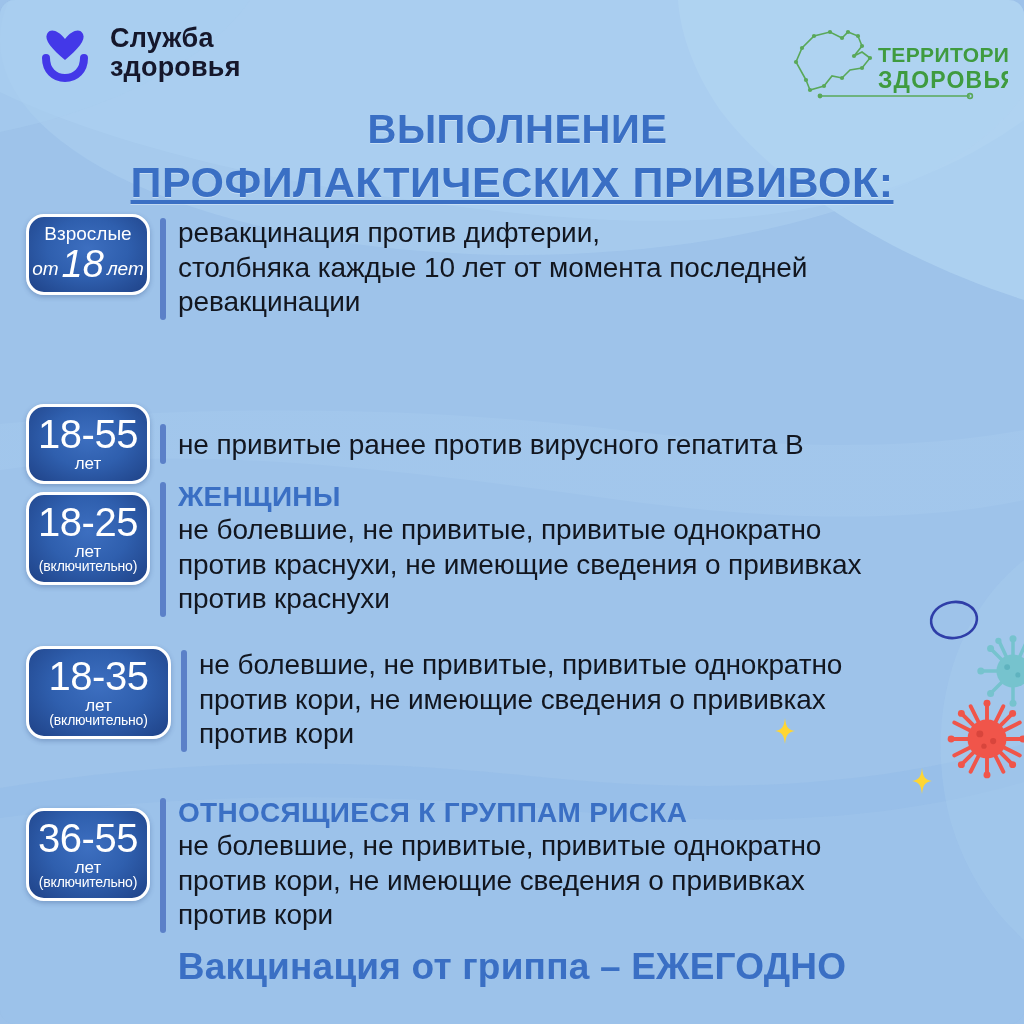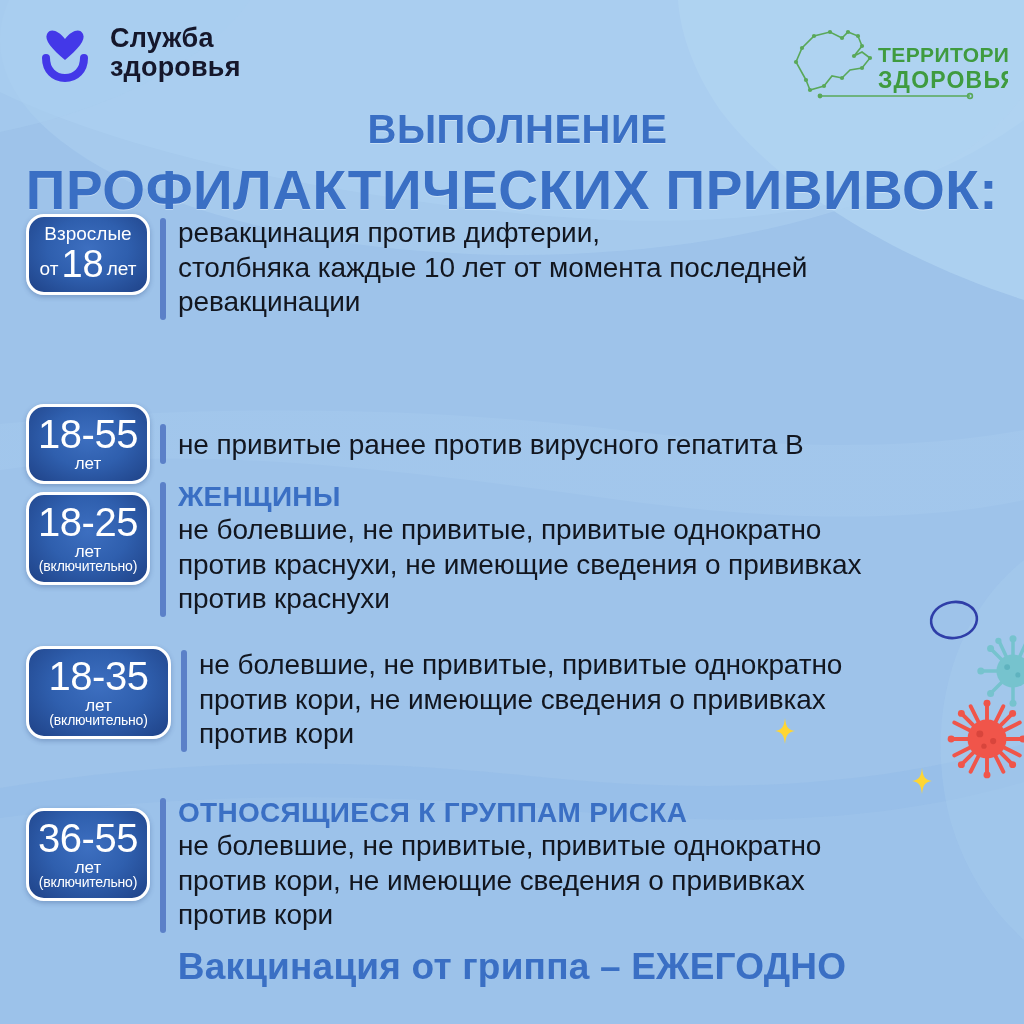--- a/index.html
+++ b/index.html
@@ -8,20 +8,21 @@
     padding: 0;
     background: #9dc2ea;
   }
   #canvas {
     position: relative;
     width: 1024px;
     height: 1024px;
     overflow: hidden;
     background: #9ec3ea;
     font-family: "Liberation Sans", sans-serif;
+    border-radius: 15px;
     -webkit-font-smoothing: antialiased;
   }
 
   
   .bg-layer {
     position: absolute;
     inset: 0;
     pointer-events: none;
   }
   .bg-svg { position:absolute; left:0; top:0; width:1024px; height:1024px; }
@@ -61,21 +62,21 @@
     width: 1024px;
     text-align: center;
     color: #3a6fc4;
     font-weight: bold;
     font-size: 40px;
     line-height: 1.28;
     letter-spacing: 0.5px;
     text-shadow: 0 1px 0 rgba(255,255,255,0.35);
   }
   .title .l1 { display:block;padding-left:11px; }
-  .title .l2 { display:block; font-size: 55px; }
+  .title .l2 { display:block; font-size: 43px; text-decoration: underline; }
 
   
   .row {
     position: absolute;
     display: flex;
     align-items: flex-start;
     left: 26px;
     width: 980px;
   }
 
@@ -101,20 +102,21 @@
   }
   .badge .top-small {
     display: block;
     font-size: 19px;
     margin-bottom: 2px;
   }
   .badge .inline-row {
     display: block;
     font-size: 19px;
     white-space: nowrap;
+    font-style: italic;
   }
   .badge .inline-row .num {
     font-size: 38px;
     vertical-align: -2px;
     padding: 0 3px;
   }
   .badge .sub {
     display: block;
     font-size: 17px;
     margin-top: 1px;

